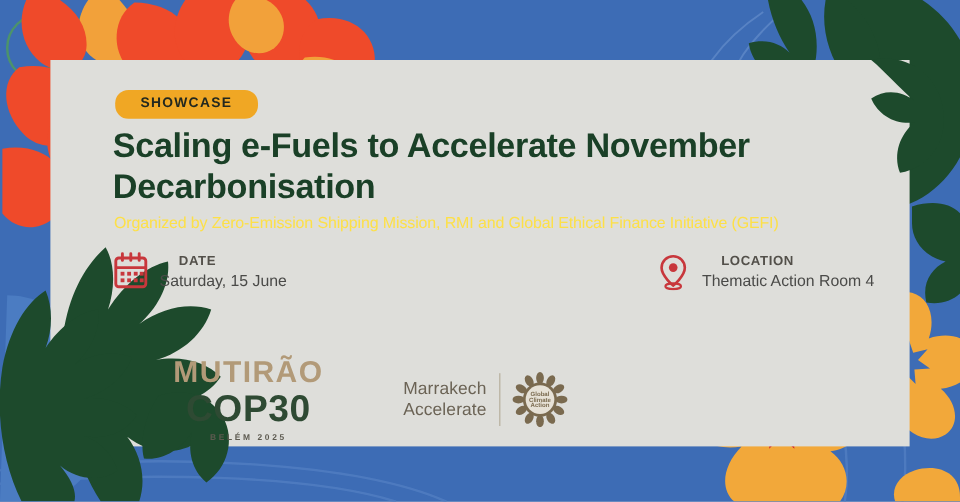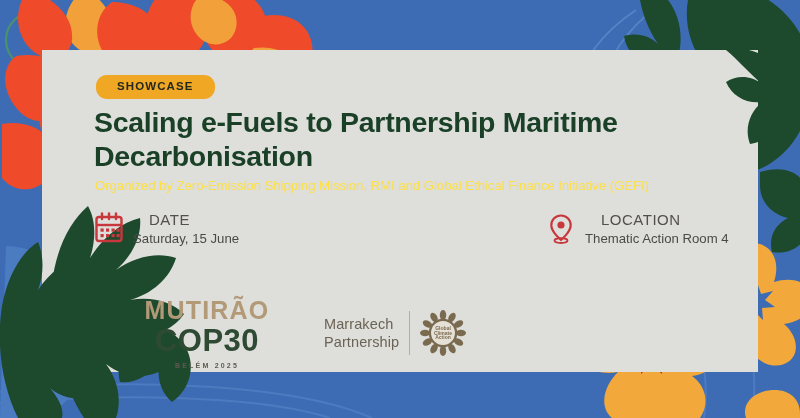--- a/index.html
+++ b/index.html
@@ -57,27 +57,27 @@
 
   
   .inforow { position:absolute; left:52px; top:160px; width:660px; height:50px; }
   .info { position:absolute; top:0; display:flex; align-items:center; gap:9px; }
   .info.i0 { left:0px; }
   .info.i1 { left:222px; }
   .info.i2 { left:452px; }
   .ico { width:30px; height:34px; flex:0 0 30px; position:relative; }
   .itxt { padding-top:1px; }
   .ilabel {
-    color:#53504a; font-size:15px; font-weight:normal;
+    color:#53504a; font-size:11px; font-weight:bold;
     letter-spacing:0.5px; line-height:1.25;padding-left:16px;
   }
   .ivalue { color:#4a4a48; font-size:13.2px; line-height:1.35; white-space:nowrap; }
 
   
-  .logos { position:absolute; left:70px; top:248px; display:flex; align-items:center; gap:4px; }
+  .logos { position:absolute; left:70px; top:248px; display:flex; align-items:center; gap:16px; }
   .cop { width:190px; text-align:center; position:relative; }
   .mutirao {
     font-size:25px; font-weight:bold; color:#b29a78;
     letter-spacing:1.2px; line-height:1;
   }
   .cop30 {
     font-size:31px; font-weight:bold; color:#2e4a33;
     letter-spacing:0.5px; line-height:1.05; margin-top:2px;
   }
   .belem {
@@ -171,21 +171,21 @@
     </g>
 
     <path d="M 726 50 C 756 44 782 62 786 92 C 790 118 774 140 750 144 C 744 128 750 112 762 102 C 746 104 732 96 726 82 C 738 74 752 76 762 84 C 748 72 738 60 726 50 Z" fill="#1d4a2c"></path>
   </svg>
 
   <div class="content">
 
     <div class="badge">SHOWCASE</div>
 
     <div class="title">
-      <span class="l1">Scaling e-Fuels to Partnership Maritime</span>
+      <span class="l1">Scaling e-Fuels to Accelerate November</span>
       <span class="l2">Decarbonisation</span>
     </div>
 
     <div class="subtitle">Organized by Zero-Emission Shipping Mission, RMI and Global Ethical Finance Initiative (GEFI)</div>
 
     <div class="inforow">
 
       <div class="info i0">
         <div class="ico">
           <svg viewBox="0 0 30 32" width="30" height="32">
@@ -233,21 +233,21 @@
 
       <div class="cop">
         <div class="mutirao">MUTIRÃO</div>
         <div class="cop30">COP30</div>
         <div class="belem">BELÉM 2025</div>
       </div>
 
       <div class="mpblock">
         <div class="mptext">
           <div>Marrakech</div>
-          <div>Partnership</div>
+          <div>Accelerate</div>
         </div>
         <div class="mpdiv"></div>
         <svg class="emblem" viewBox="0 0 100 100">
           <g fill="#7a6a4f">
             <g>
               <ellipse cx="50" cy="11" rx="7" ry="11"></ellipse>
               <ellipse cx="50" cy="11" rx="7" ry="11" transform="rotate(30 50 50)"></ellipse>
               <ellipse cx="50" cy="11" rx="7" ry="11" transform="rotate(60 50 50)"></ellipse>
               <ellipse cx="50" cy="11" rx="7" ry="11" transform="rotate(90 50 50)"></ellipse>
               <ellipse cx="50" cy="11" rx="7" ry="11" transform="rotate(120 50 50)"></ellipse>

